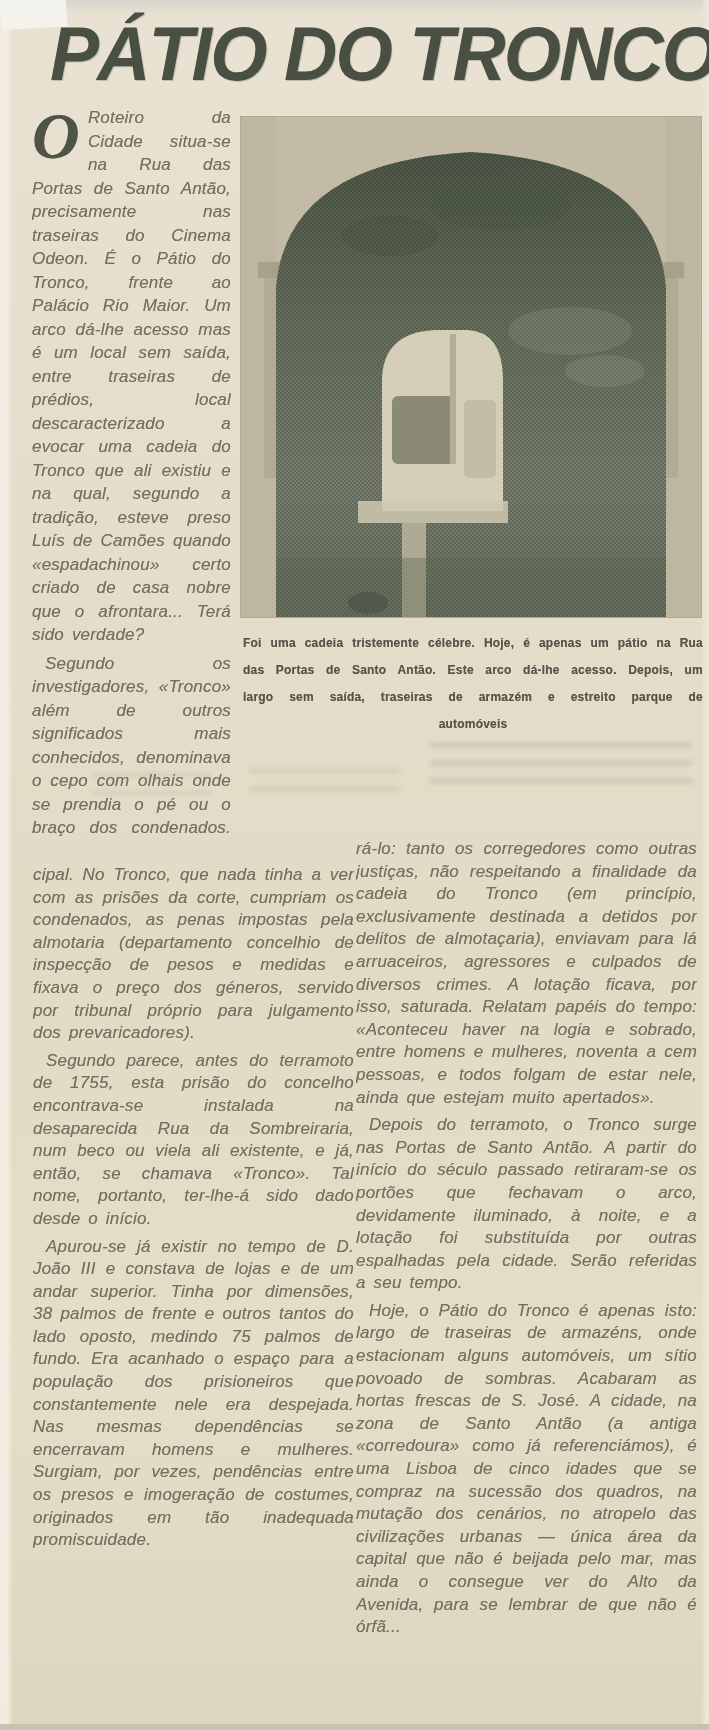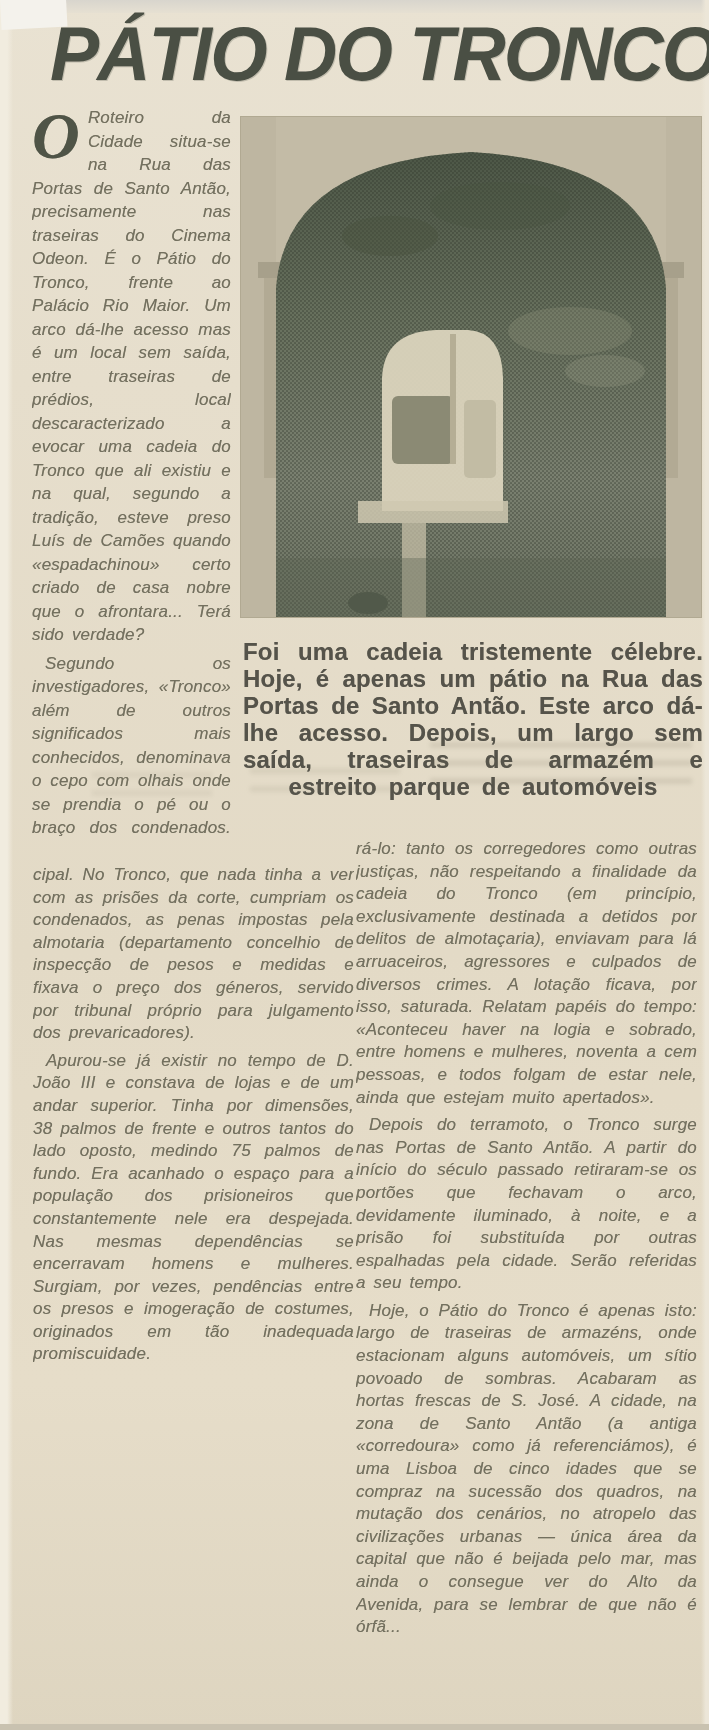--- a/index.html
+++ b/index.html
@@ -59,26 +59,25 @@
     padding:2px 8px 0 0;
     color:#4f5447;
   }
 
   .photo-wrap{position:absolute;left:240px;top:116px;width:462px;height:502px;}
   .photo-wrap svg{display:block;}
 
   .caption{
     position:absolute;left:243px;top:630px;width:460px;
     font-weight:700;
-    font-size:24px;line-height:27px;
+    font-size:12px;line-height:27px;
     color:#55534a;
     text-align:justify;text-align-last:center;
     word-spacing:5px;letter-spacing:.2px;
     text-shadow:0 0 .5px rgba(85,83,74,.55);
-    margin-top:8px;
   }
 
   .col-left{position:absolute;left:33px;top:864px;width:321px;height:888px;overflow:hidden;}
   .col-right{position:absolute;left:356px;top:838px;width:341px;height:888px;overflow:hidden;}
 
   
   .smudge{position:absolute;filter:blur(2px);opacity:.14;pointer-events:none;
     background:repeating-linear-gradient(180deg,#6b6753 0 6px,rgba(0,0,0,0) 6px 18px);}
   .smudge-a{left:430px;top:742px;width:262px;height:48px;}
   .smudge-b{left:250px;top:768px;width:150px;height:34px;opacity:.10;}
@@ -149,23 +148,24 @@
   </div>
 
   <div class="caption">Foi uma cadeia tristemente célebre. Hoje, é apenas um pátio na Rua das Portas de Santo Antão. Este arco dá-lhe acesso. Depois, um largo sem saída, traseiras de armazém e estreito parque de automóveis</div>
 
   <div class="smudge smudge-a"></div>
   <div class="smudge smudge-b"></div>
   <div class="smudge smudge-c"></div>
 
   <div class="col-left body-text">
     <p>cipal. No Tronco, que nada tinha a ver com as prisões da corte, cumpriam os condenados, as penas impostas pela almotaria (departamento concelhio de inspecção de pesos e medidas e fixava o preço dos géneros, servido por tribunal próprio para julgamento dos prevaricadores).</p>
+    <p class="indent">Segundo parece, antes do terramoto de 1755, esta prisão do concelho encontrava-se instalada na desaparecida Rua da Sombreiraria, num beco ou viela ali existente, e já, então, se chamava «Tronco». Tal nome, portanto, ter-lhe-á sido dado desde o início.</p>
     <p class="indent">Apurou-se já existir no tempo de D. João III e constava de lojas e de um andar superior. Tinha por dimensões, 38 palmos de frente e outros tantos do lado oposto, medindo 75 palmos de fundo. Era acanhado o espaço para a população dos prisioneiros que constantemente nele era despejada. Nas mesmas dependências se encerravam homens e mulheres. Surgiam, por vezes, pendências entre os presos e imogeração de costumes, originados em tão inadequada promiscuidade.</p>
   </div>
 
   <div class="col-right body-text">
     <p>rá-lo: tanto os corregedores como outras justiças, não respeitando a finalidade da cadeia do Tronco (em princípio, exclusivamente destinada a detidos por delitos de almotaçaria), enviavam para lá arruaceiros, agressores e culpados de diversos crimes. A lotação ficava, por isso, saturada. Relatam papéis do tempo: «Aconteceu haver na logia e sobrado, entre homens e mulheres, noventa a cem pessoas, e todos folgam de estar nele, ainda que estejam muito apertados».</p>
-    <p class="indent">Depois do terramoto, o Tronco surge nas Portas de Santo Antão. A partir do início do século passado retiraram-se os portões que fechavam o arco, devidamente iluminado, à noite, e a prisão foi substituída por outras espalhadas pela cidade. Serão referidas a seu tempo.</p>
+    <p class="indent">Depois do terramoto, o Tronco surge nas Portas de Santo Antão. A partir do início do século passado retiraram-se os portões que fechavam o arco, devidamente iluminado, à noite, e a lotação foi substituída por outras espalhadas pela cidade. Serão referidas a seu tempo.</p>
     <p class="indent">Hoje, o Pátio do Tronco é apenas isto: largo de traseiras de armazéns, onde estacionam alguns automóveis, um sítio povoado de sombras. Acabaram as hortas frescas de S. José. A cidade, na zona de Santo Antão (a antiga «corredoura» como já referenciámos), é uma Lisboa de cinco idades que se compraz na sucessão dos quadros, na mutação dos cenários, no atropelo das civilizações urbanas — única área da capital que não é beijada pelo mar, mas ainda o consegue ver do Alto da Avenida, para se lembrar de que não é órfã...</p>
   </div>
 
   <div class="scan-edge-bottom"></div>
 </div>
 
 </body></html>

